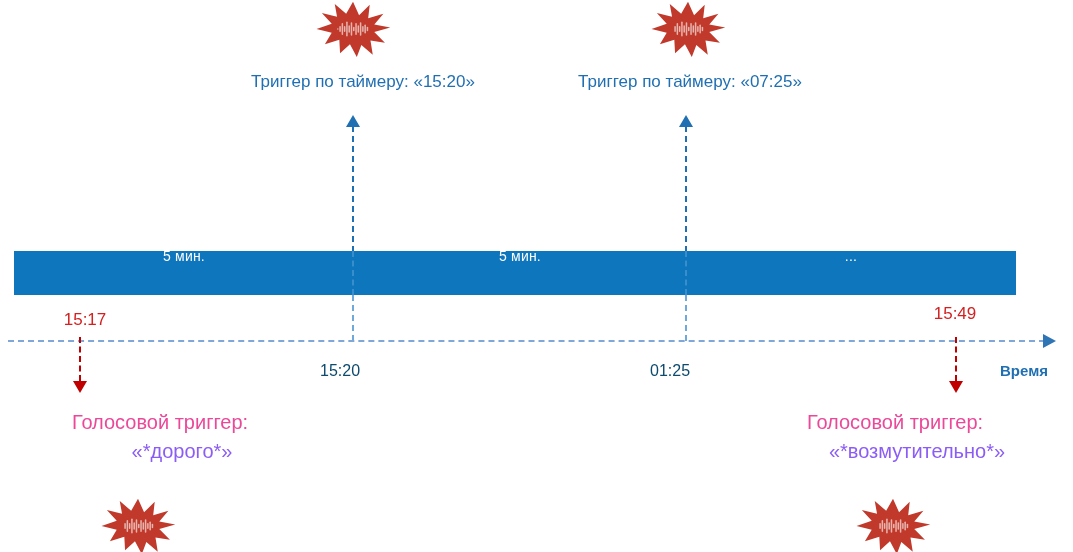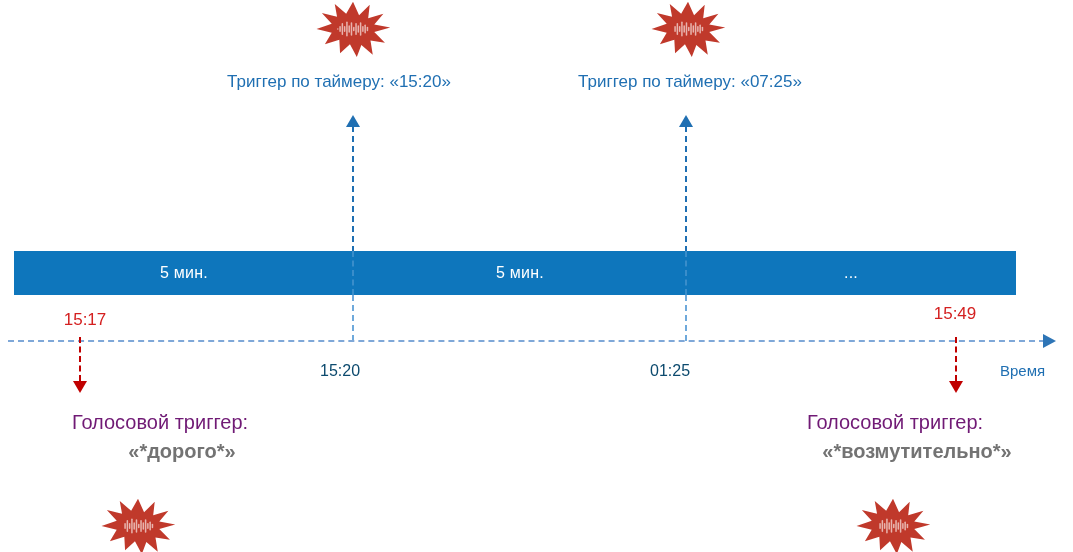--- a/index.html
+++ b/index.html
@@ -22,25 +22,25 @@
   .bar {
     position: absolute;
     left: 14px;
     top: 251px;
     width: 1002px;
     height: 44px;
     background: #0E76BC;
   }
   .bar-seg-label {
     position: absolute;
-    top: 251px;
+    top: 234px;
     height: 44px;
     line-height: 44px;
     color: #ffffff;
-    font-size: 16px;
+    font-size: 14px;
     font-family: "Liberation Sans", sans-serif;
     text-align: center;
     letter-spacing: 0.2px;
     white-space: nowrap;
   }
   .seg1 { left: 14px;  width: 340px; }
   .seg2 { left: 354px; width: 332px; }
   .seg3 { left: 686px; width: 330px; }
 
   
@@ -61,21 +61,21 @@
     border-top: 7px solid transparent;
     border-bottom: 7px solid transparent;
     border-left: 13px solid #2E75B6;
   }
   .axis-label {
     position: absolute;
     left: 1000px;
     top: 362px;
     color: #1F6FB2;
     font-size: 15px;
-    font-weight: normal;
+    font-weight: bold;
     white-space: nowrap;
   }
   .tick-label {
     position: absolute;
     top: 362px;
     color: #0c4a6e;
     font-size: 16px;
     white-space: nowrap;
     text-align: left;
   }
@@ -117,37 +117,37 @@
 
   
   .timer-caption {
     position: absolute;
     top: 72px;
     color: #1F6FB2;
     font-size: 17px;
     white-space: nowrap;
     text-align: center;
   }
-  .cap1 { left: 134px; width: 410px; }
+  .cap1 { left: 158px; width: 410px; }
   .cap2 { left: 490px; width: 400px; }
 
   .voice-block {
     position: absolute;
     text-align: center;
     white-space: nowrap;
   }
   .voice-title {
-    color: #701a75;
+    color: #ec4899;
     font-size: 20px;
     line-height: 28px;
   }
   .voice-phrase {
-    color: #737373;
+    color: #8b5cf6;
     font-size: 20px;
-    font-weight: bold;
+    font-weight: normal;
     line-height: 30px;
     padding-left: 44px;
   }
   .voice-left  { left: 0px;   top: 408px; width: 320px; }
   .voice-right { left: 730px; top: 408px; width: 330px; }
 
   .red-time {
     position: absolute;
     color: #D42020;
     font-size: 17px;

